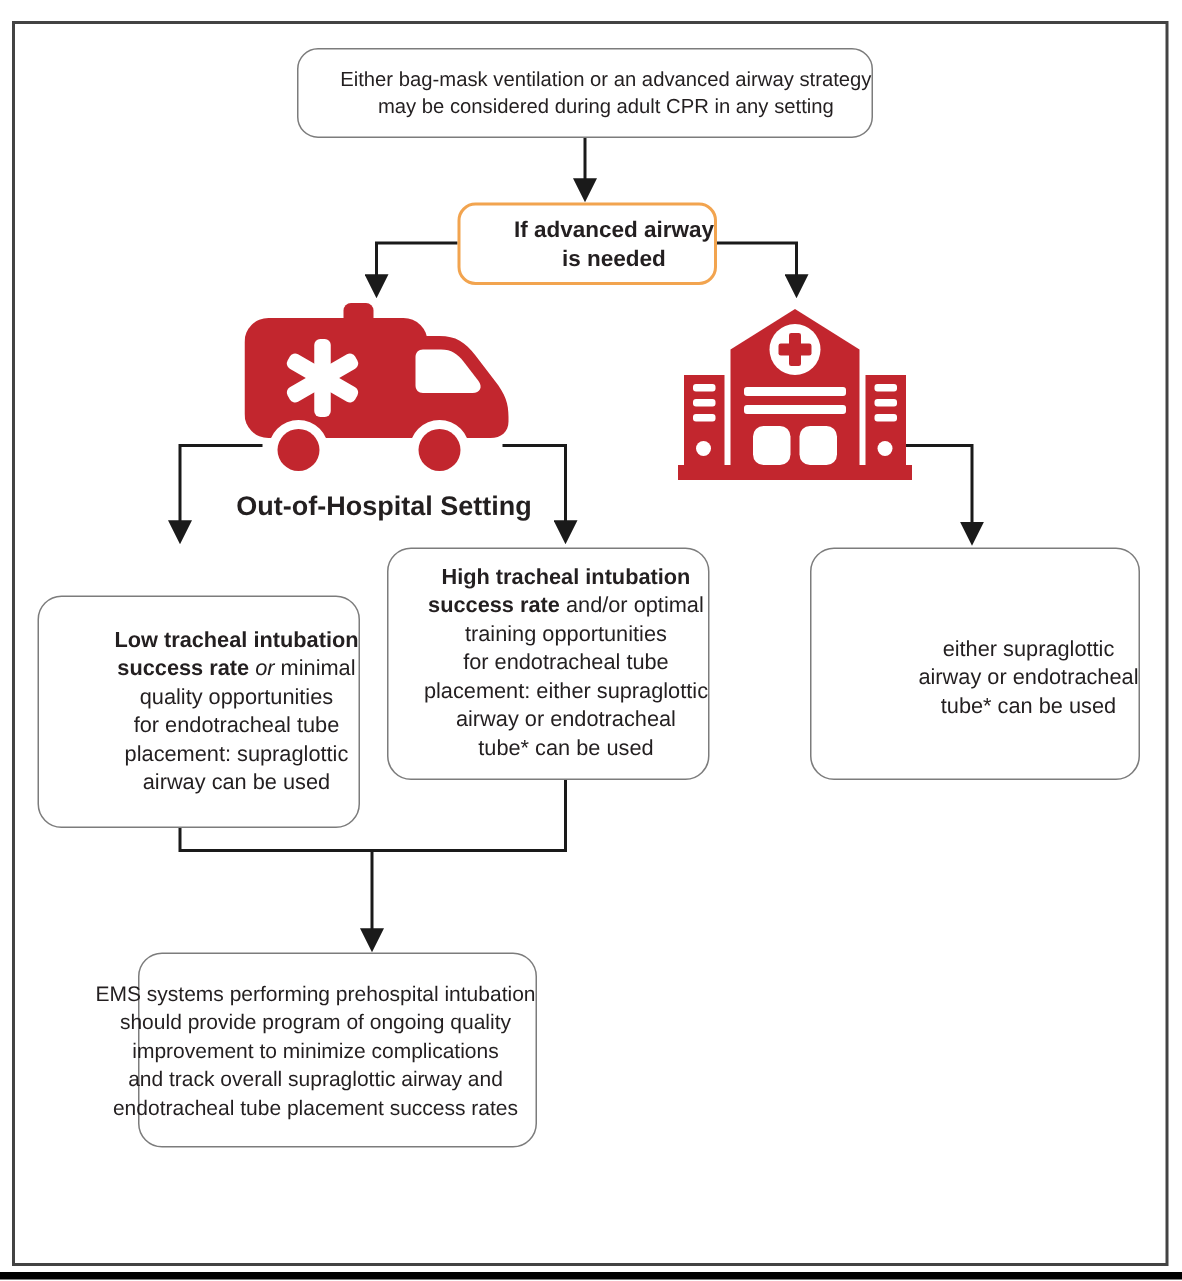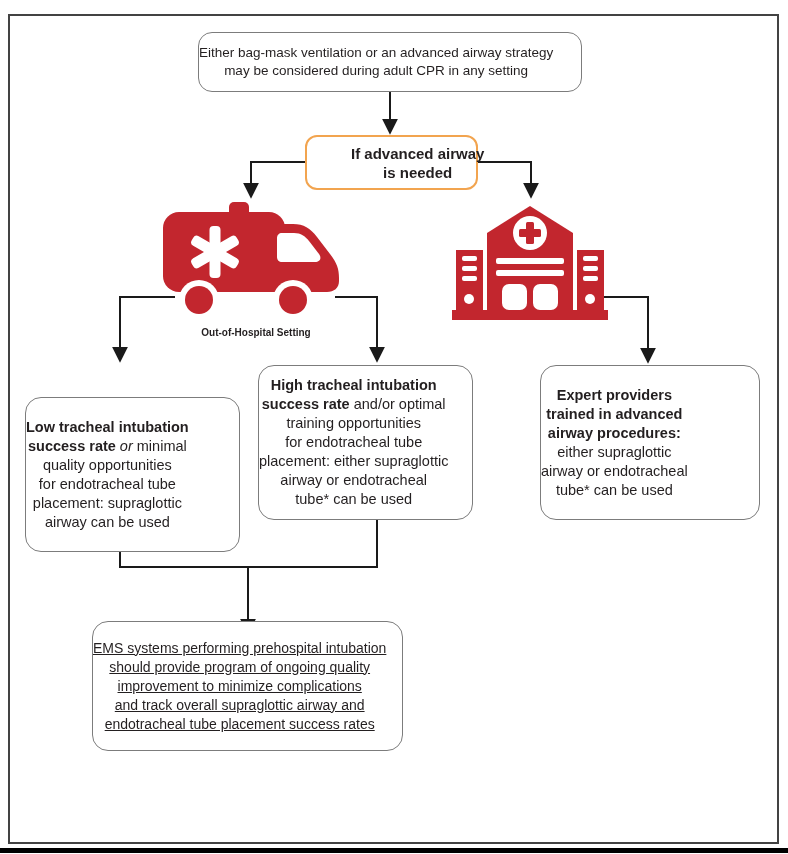--- a/index.html
+++ b/index.html
@@ -3,32 +3,32 @@
 <meta charset="utf-8">
 <style>
   html,body{margin:0;padding:0;background:#fff;}
   .canvas{position:relative;width:788px;height:854px;background:#fff;overflow:hidden;
           font-family:"Liberation Sans",sans-serif;color:#231f20;}
   .frame{position:absolute;left:8px;top:14px;width:771px;height:830px;
          border:2px solid #434343;box-sizing:border-box;background:transparent;}
   .connectors{position:absolute;left:0;top:0;width:788px;height:854px;pointer-events:none;}
   .icon{position:absolute;}
   .box{position:absolute;box-sizing:border-box;border:1.5px solid #7c7c7c;border-radius:16px;
-       background:#fff;display:flex;align-items:center;justify-content:flex-start;text-align:center;}
+       background:#fff;display:flex;align-items:center;justify-content:flex-end;text-align:center;}
   .txt{white-space:pre;line-height:19px;font-size:14.5px;}
   #top-box{left:198px;top:32px;width:384px;height:60px;border-radius:14px;}
   #top-box .txt{font-size:13.5px;line-height:18px;}
   #decision-box{left:305px;top:135px;width:173px;height:55px;border:2px solid #F2A44F;border-radius:12px;padding-left:44px;}
   #decision-box .txt{font-weight:bold;font-size:15px;}
   #low-box{left:25px;top:365px;width:215px;height:155px;margin-top:32px;}
   #high-box{left:258px;top:365px;width:215px;height:155px;}
   #expert-box{left:540px;top:365px;width:220px;height:155px;}
-  #ems-box{left:92px;top:621px;width:311px;height:130px;text-decoration:underline;}
+  #ems-box{left:92px;top:635px;width:266px;height:130px;}
   #ems-box .txt{font-size:14px;}
-  .setting-label{position:absolute;font-weight:bold;font-size:10px;text-align:center;}
+  .setting-label{position:absolute;font-weight:bold;font-size:18px;text-align:center;}
   #label-out{left:141px;top:327px;width:230px;}
   #label-in{left:441px;top:327px;width:180px;}
   #ambulance{left:163px;top:202px;}
   #hospital{left:452px;top:206px;}
   .b{font-weight:bold;}
   .i{font-style:italic;}
   #footnote{position:absolute;left:23px;top:796px;width:560px;font-size:14px;line-height:18px;
             white-space:pre;text-align:left;}
   #bottom-rule{position:absolute;left:0;top:848px;width:788px;height:5px;background:#000;}
 </style>
@@ -131,23 +131,21 @@
     <div class="txt"><span class="b">High tracheal intubation
 success rate</span><span> and/or optimal
 training opportunities
 for endotracheal tube
 placement: either supraglottic
 airway or endotracheal
 tube* can be used</span></div>
   </div>
 
   <div class="box" id="expert-box">
-    <div class="txt"><span class="b">Expert providers
-trained in advanced
-airway procedures:</span><span>
+    <div class="txt"><span>
 either supraglottic
 airway or endotracheal
 tube* can be used</span></div>
   </div>
 
   <div class="box" id="ems-box">
     <span class="txt">EMS systems performing prehospital intubation
 should provide program of ongoing quality
 improvement to minimize complications
 and track overall supraglottic airway and

